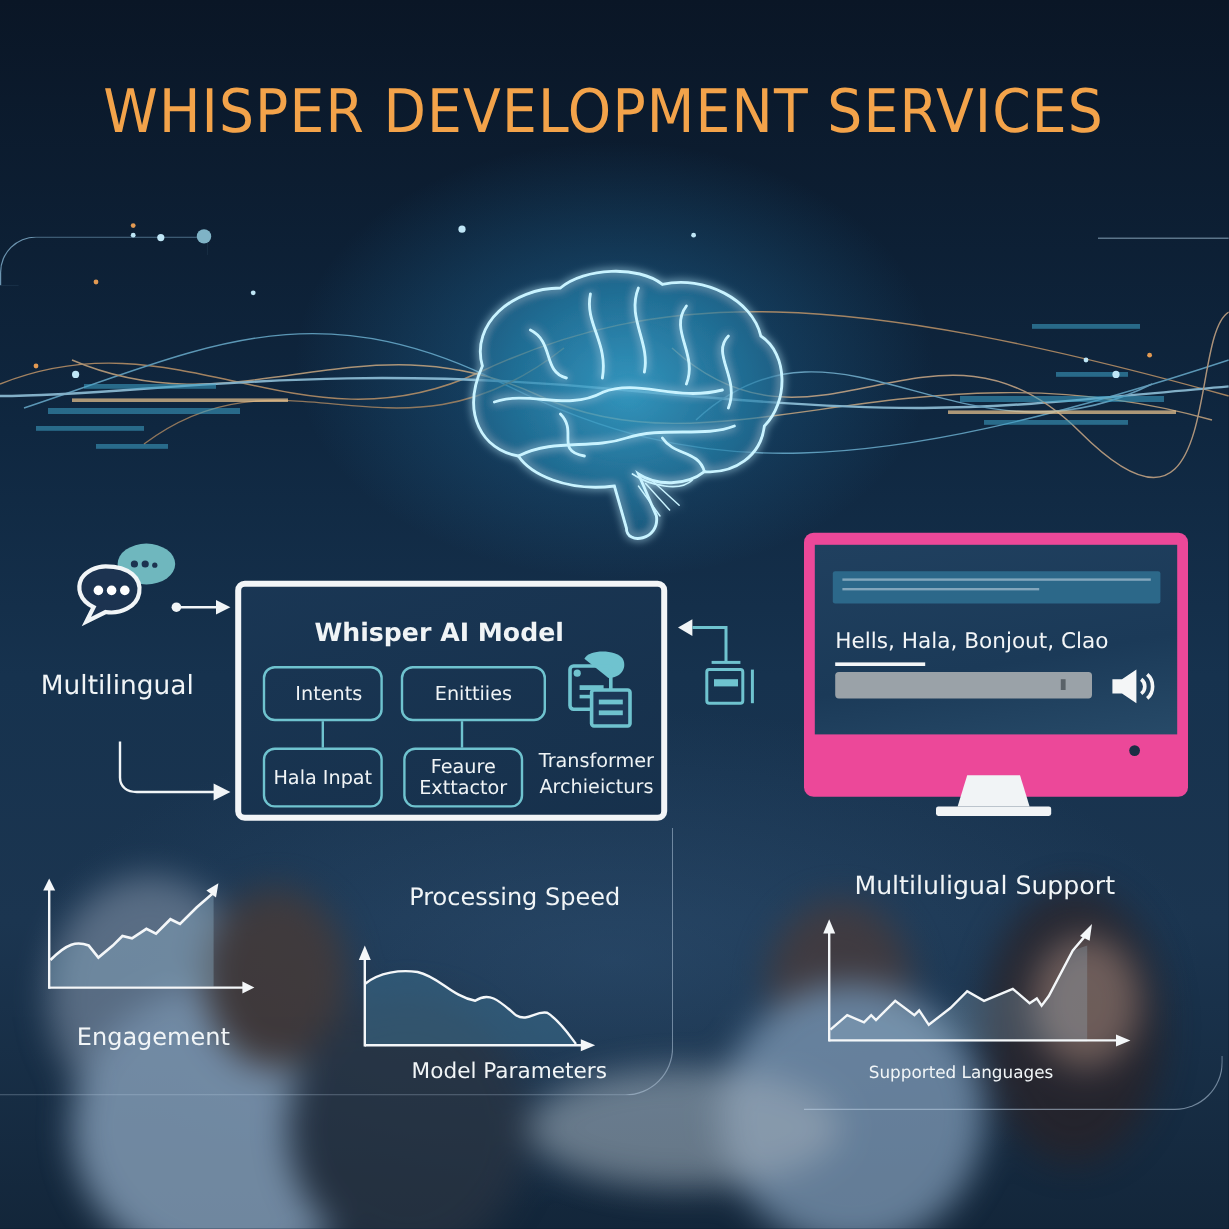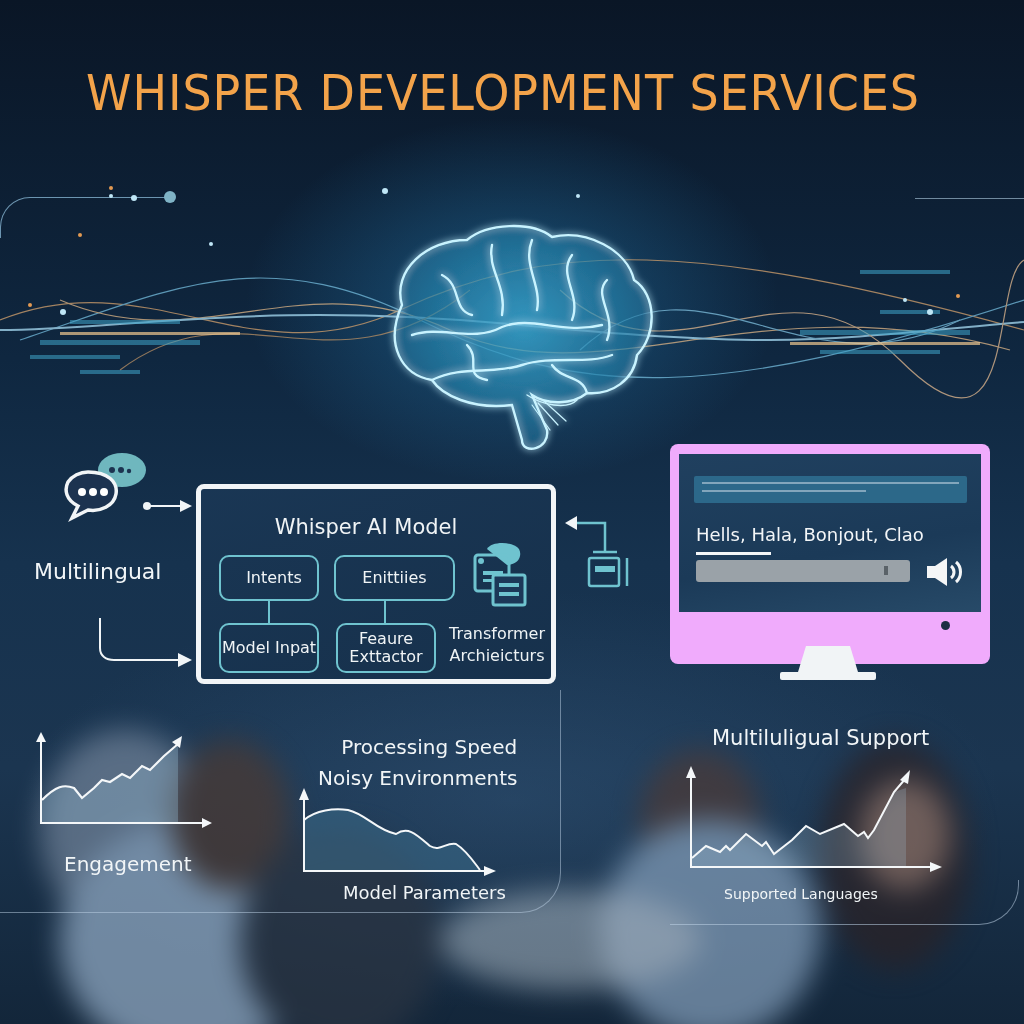--- a/index.html
+++ b/index.html
@@ -22,28 +22,28 @@
   .frame-tr{position:absolute;left:915px;top:198px;width:109px;height:1px;background:rgba(180,210,230,.6);}
   .frame-bottom-left{position:absolute;left:0;top:690px;width:560px;height:222px;border-right:1.5px solid rgba(190,210,230,.5);
     border-bottom:1.5px solid rgba(190,210,230,.5);border-bottom-right-radius:40px;}
   .frame-bottom-right{position:absolute;left:670px;top:880px;width:348px;height:44px;border-bottom:1.5px solid rgba(190,210,230,.55);
     border-right:1.5px solid rgba(190,210,230,.55);border-bottom-right-radius:40px;}
   .waves{position:absolute;left:0;top:200px;width:1024px;height:220px;}
   .brain{position:absolute;left:372px;top:215px;width:290px;height:245px;}
   
   .model{position:absolute;left:196px;top:484px;width:360px;height:200px;border:5px solid #f2f5f7;border-radius:8px;
     background:linear-gradient(160deg,rgba(26,55,85,.92),rgba(22,48,75,.92));box-sizing:border-box;}
-  .model-title{position:absolute;left:0;width:330px;top:26px;text-align:center;font-size:21px;color:#f0f4f6;}
+  .model-title{position:absolute;left:0;width:330px;top:26px;text-align:center;font-size:21px;color:#f0f4f6;font-weight:bold;}
   .node{position:absolute;border:2px solid #6fc3cf;border-radius:10px;color:#f0f4f6;font-size:16px;
     display:flex;align-items:center;justify-content:center;text-align:center;line-height:1.15;box-sizing:border-box;}
   .vline{position:absolute;width:2px;background:#6fc3cf;}
   .transformer{position:absolute;left:248px;top:134px;font-size:16px;line-height:1.4;color:#eef3f5;text-align:center;}
   .input-label{position:absolute;left:34px;top:555px;font-size:22px;line-height:33px;color:#f1f5f7;}
   
-  .monitor{position:absolute;left:670px;top:444px;width:320px;height:220px;background:#f0abfc;border-radius:8px;}
+  .monitor{position:absolute;left:670px;top:444px;width:320px;height:220px;background:#ec4899;border-radius:8px;}
   .screen{position:absolute;left:9px;top:10px;width:302px;height:158px;
     background:linear-gradient(170deg,#20405f,#1b3a58 60%,#274a68);}
   .banner{position:absolute;left:15px;top:22px;width:273px;height:27px;background:#2e6d8f;border-radius:2px;opacity:.9;}
   .banner span{display:block;height:2px;margin:6px 8px 0;background:rgba(220,235,245,.55);}
   .greeting{position:absolute;left:17px;top:70px;font-size:18px;color:#f3f6f8;}
   .underline{position:absolute;left:17px;top:98px;width:75px;height:3px;background:#f3f6f8;}
   .searchbar{position:absolute;left:17px;top:106px;width:214px;height:22px;background:#9aa2a8;border-radius:3px;}
   .searchbar .cursor{position:absolute;right:22px;top:6px;width:4px;height:9px;background:#5a6268;}
   .speaker{position:absolute;left:246px;top:104px;}
   .cam{position:absolute;left:271px;top:177px;width:9px;height:9px;border-radius:50%;background:#1b2e44;}
@@ -170,21 +170,21 @@
   <path d="M4 0 L4 30 C4 38 10 42 18 42 L84 42" fill="none" stroke="#f1f5f7" stroke-width="2"></path>
     <path d="M82 35 L96 42 L82 49 Z" fill="#f1f5f7"></path>
 </svg>
 
 <div class="model">
   <div class="model-title">Whisper AI Model</div>
   <div class="node" style="left:18px;top:66px;width:100px;height:46px;padding-left:10px;">Intents</div>
   <div class="node" style="left:133px;top:66px;width:121px;height:46px;">Enittiies</div>
   <div class="vline" style="left:67px;top:112px;height:22px;"></div>
   <div class="vline" style="left:183px;top:112px;height:22px;"></div>
-  <div class="node" style="left:18px;top:134px;width:100px;height:50px;">Model Inpat</div>
+  <div class="node" style="left:18px;top:134px;width:100px;height:50px;">Hala Inpat</div>
   <div class="node" style="left:135px;top:134px;width:100px;height:50px;padding:16px 6px;">Feaure Exttactor</div>
   <svg style="position:absolute;left:272px;top:52px;" width="56" height="66" viewBox="0 0 56 66">
     <path d="M14 8 C18 0 40 0 46 8 C50 16 44 24 34 24" fill="#6fc3cf"></path>
     <rect x="2" y="14" width="34" height="36" rx="3" fill="none" stroke="#6fc3cf" stroke-width="3"></rect>
     <circle cx="8" cy="20" r="3" fill="#6fc3cf"></circle>
     <rect x="10" y="30" width="20" height="4" fill="#6fc3cf"></rect>
       <rect x="10" y="38" width="12" height="3" fill="#6fc3cf"></rect>
     <rect x="20" y="34" width="32" height="30" rx="2" fill="#1c3858" stroke="#6fc3cf" stroke-width="3"></rect>
     <rect x="26" y="42" width="20" height="4" fill="#6fc3cf"></rect>
       <rect x="26" y="51" width="20" height="4" fill="#6fc3cf"></rect>
@@ -234,21 +234,20 @@
   <path d="M138 6 L148 0 L146 12 Z" fill="#f4f7f9"></path>
   <line x1="7" y1="4" x2="7" y2="88" stroke="#f4f7f9" stroke-width="2"></line>
     <path d="M2 6 L7 -4 L12 6 Z" fill="#f4f7f9"></path>
   <line x1="7" y1="87" x2="170" y2="87" stroke="#f4f7f9" stroke-width="2"></line>
     <path d="M168 82 L178 87 L168 92 Z" fill="#f4f7f9"></path>
 </svg>
 <div class="chart-label" style="left:64px;top:852px;">Engagement</div>
 
 <div class="chart-label" style="left:318px;top:732px;text-align:center;line-height:31px;">
   <div style="margin-left:23px">Processing Speed</div>
-  <div>Noisy Environments</div>
 </div>
 <svg style="position:absolute;left:296px;top:790px;" width="200" height="90" viewBox="0 0 200 90">
   <path d="M8 30 C20 20 38 18 52 20 C70 24 80 40 100 44 C112 36 120 44 134 56 C144 62 150 52 160 54 C170 60 178 72 184 80 L8 80 Z" fill="rgba(60,110,140,.55)"></path>
   <path d="M8 30 C20 20 38 18 52 20 C70 24 80 40 100 44 C112 36 120 44 134 56 C144 62 150 52 160 54 C170 60 178 72 184 80" fill="none" stroke="#f4f7f9" stroke-width="2"></path>
   <line x1="8" y1="6" x2="8" y2="82" stroke="#f4f7f9" stroke-width="2"></line>
     <path d="M3 10 L8 -2 L13 10 Z" fill="#f4f7f9"></path>
   <line x1="8" y1="81" x2="190" y2="81" stroke="#f4f7f9" stroke-width="2"></line>
     <path d="M188 76 L200 81 L188 86 Z" fill="#f4f7f9"></path>
 </svg>
 <div class="chart-label" style="left:343px;top:882px;font-size:18px;">Model Parameters</div>

